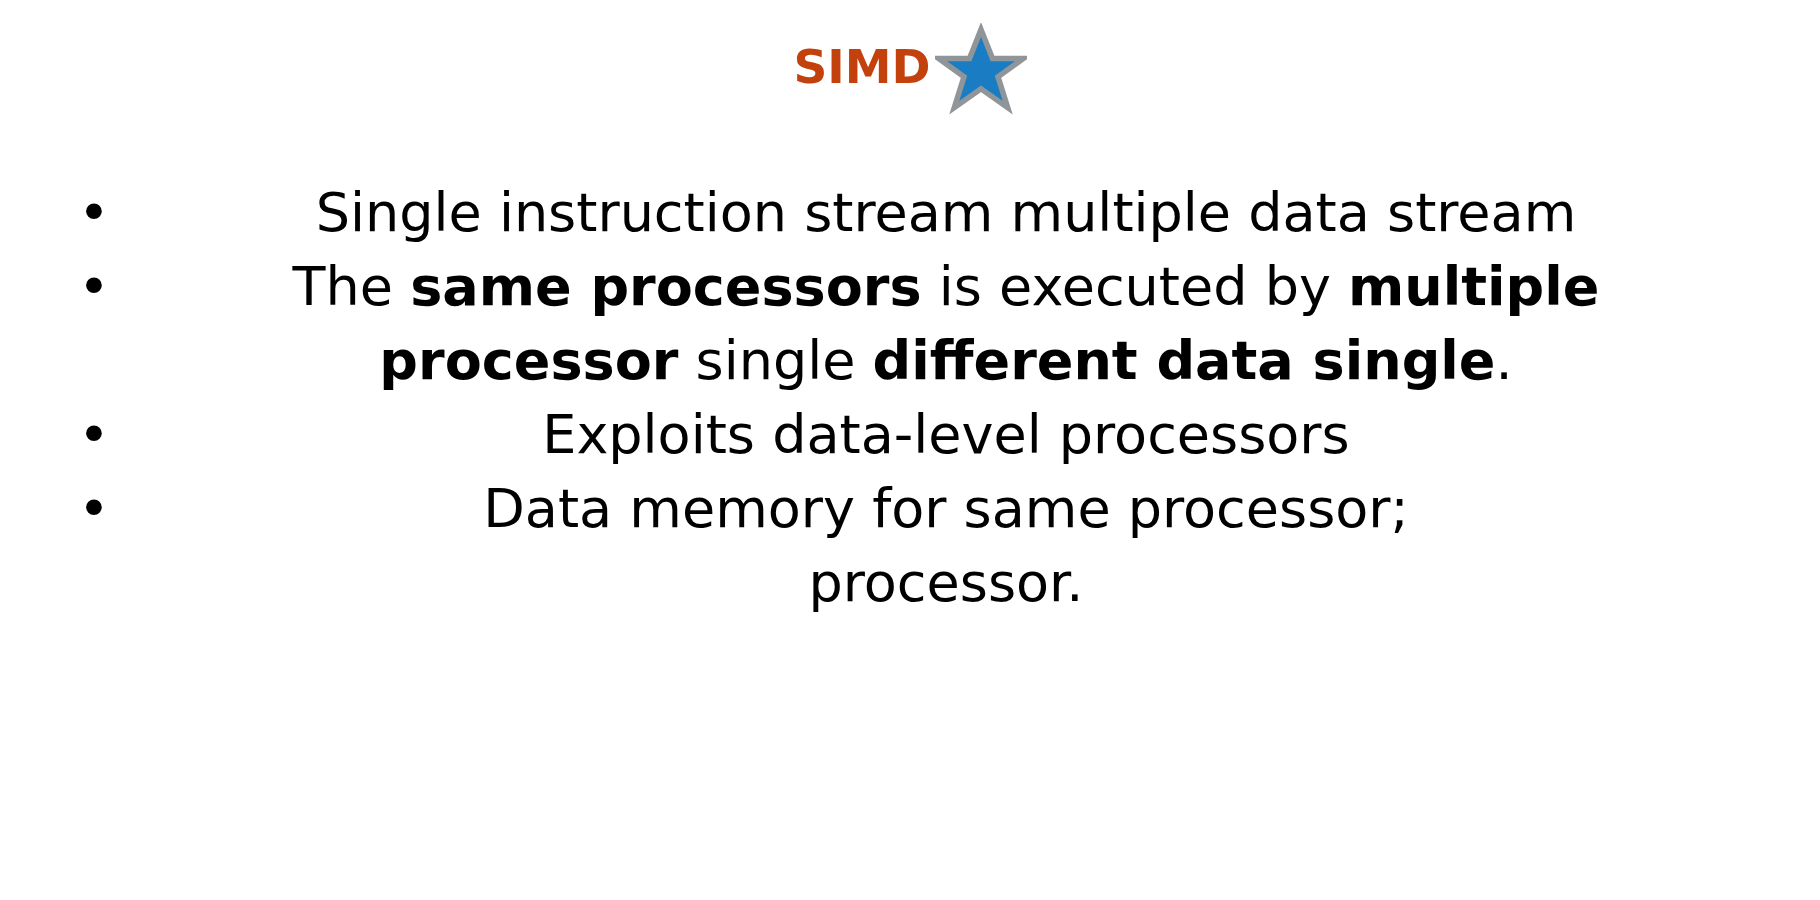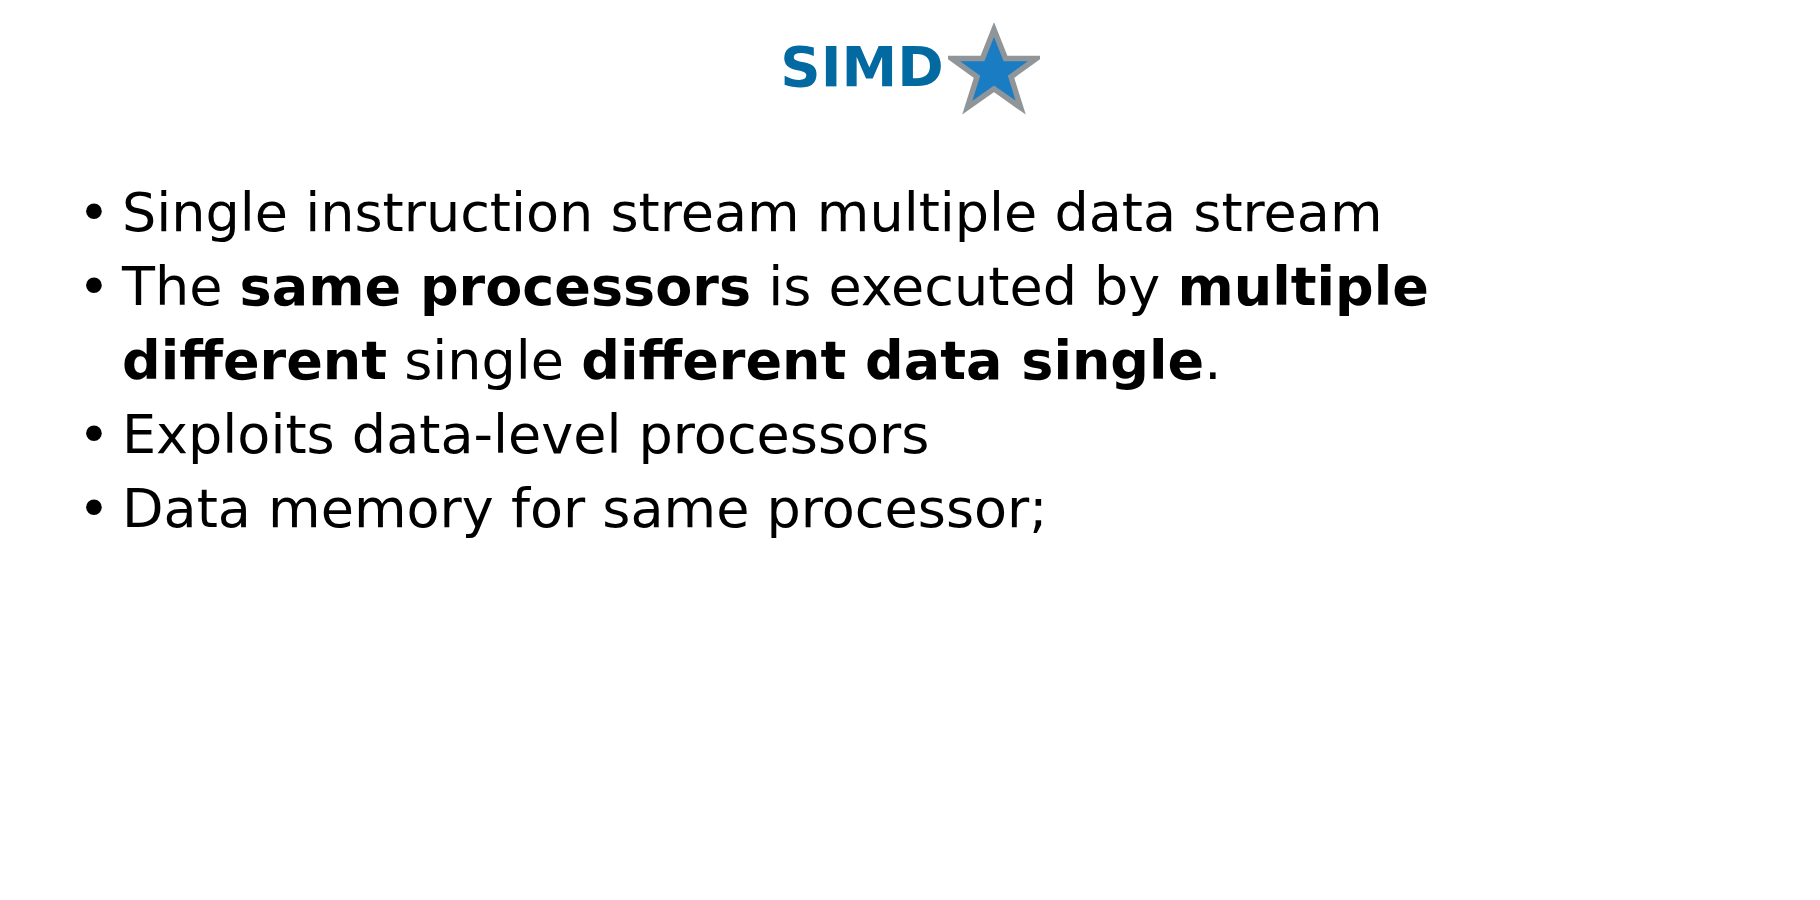--- a/index.html
+++ b/index.html
@@ -28,25 +28,25 @@
     position: absolute;
     top: 14px;
     left: 0;
     width: 1820px;
     height: 105px;
     display: flex;
     align-items: center;
     justify-content: center;
   }
   .title-text {
-    font-size: 56px;
+    font-size: 47px;
     font-weight: bold;
     letter-spacing: 0px;
     line-height: 1;
-    color: #0369a1;
+    color: #c2410c;
     white-space: nowrap;
   }
   .star-icon {
     display: inline-block;
     width: 92px;
     height: 92px;
     margin-left: 4px;
     margin-top: 4px;
     flex: 0 0 auto;
   }
@@ -73,38 +73,40 @@
     flex: 0 0 52px;
     font-size: 54px;
     line-height: 74px;
     text-align: left;
     padding-left: 8px;
     box-sizing: border-box;
   }
   .line-text {
     flex: 1 1 auto;
     white-space: pre-wrap;
+    text-align: center;
   }
   .b { font-weight: bold; }
 </style>
 </head>
 <body>
 
 <div class="slide">
 
   <div class="title-row">
     <span class="title-text">SIMD</span>
     <span class="star-icon">
       <svg viewBox="0 0 100 100" xmlns="http://www.w3.org/2000/svg" aria-hidden="true">
         <polygon points="50,7 62.5,38.5 96,38.5 68.5,58.5 79,92 50,71.5 21,92 31.5,58.5 4,38.5 37.5,38.5" fill="#1a7dc4" stroke="#8f9599" stroke-width="6" stroke-linejoin="miter"></polygon>
       </svg>
     </span>
   </div>
 
   <div class="body-block">
       <div class="line"><span class="bullet-mark">•</span><span class="line-text"><span>Single instruction stream multiple data stream</span></span></div>
       <div class="line"><span class="bullet-mark">•</span><span class="line-text"><span>The </span><span class="b">same processors</span><span> is executed by </span><span class="b">multiple</span></span></div>
-      <div class="line"><span class="bullet-mark"></span><span class="line-text"><span class="b">different</span><span> single </span><span class="b">different data single</span><span>.</span></span></div>
+      <div class="line"><span class="bullet-mark"></span><span class="line-text"><span class="b">processor</span><span> single </span><span class="b">different data single</span><span>.</span></span></div>
       <div class="line"><span class="bullet-mark">•</span><span class="line-text"><span>Exploits data-level processors</span></span></div>
       <div class="line"><span class="bullet-mark">•</span><span class="line-text"><span>Data memory for same processor;</span></span></div>
+      <div class="line"><span class="bullet-mark"></span><span class="line-text"><span>processor.</span></span></div>
     </div>
 
 </div>
 
 </body></html>

